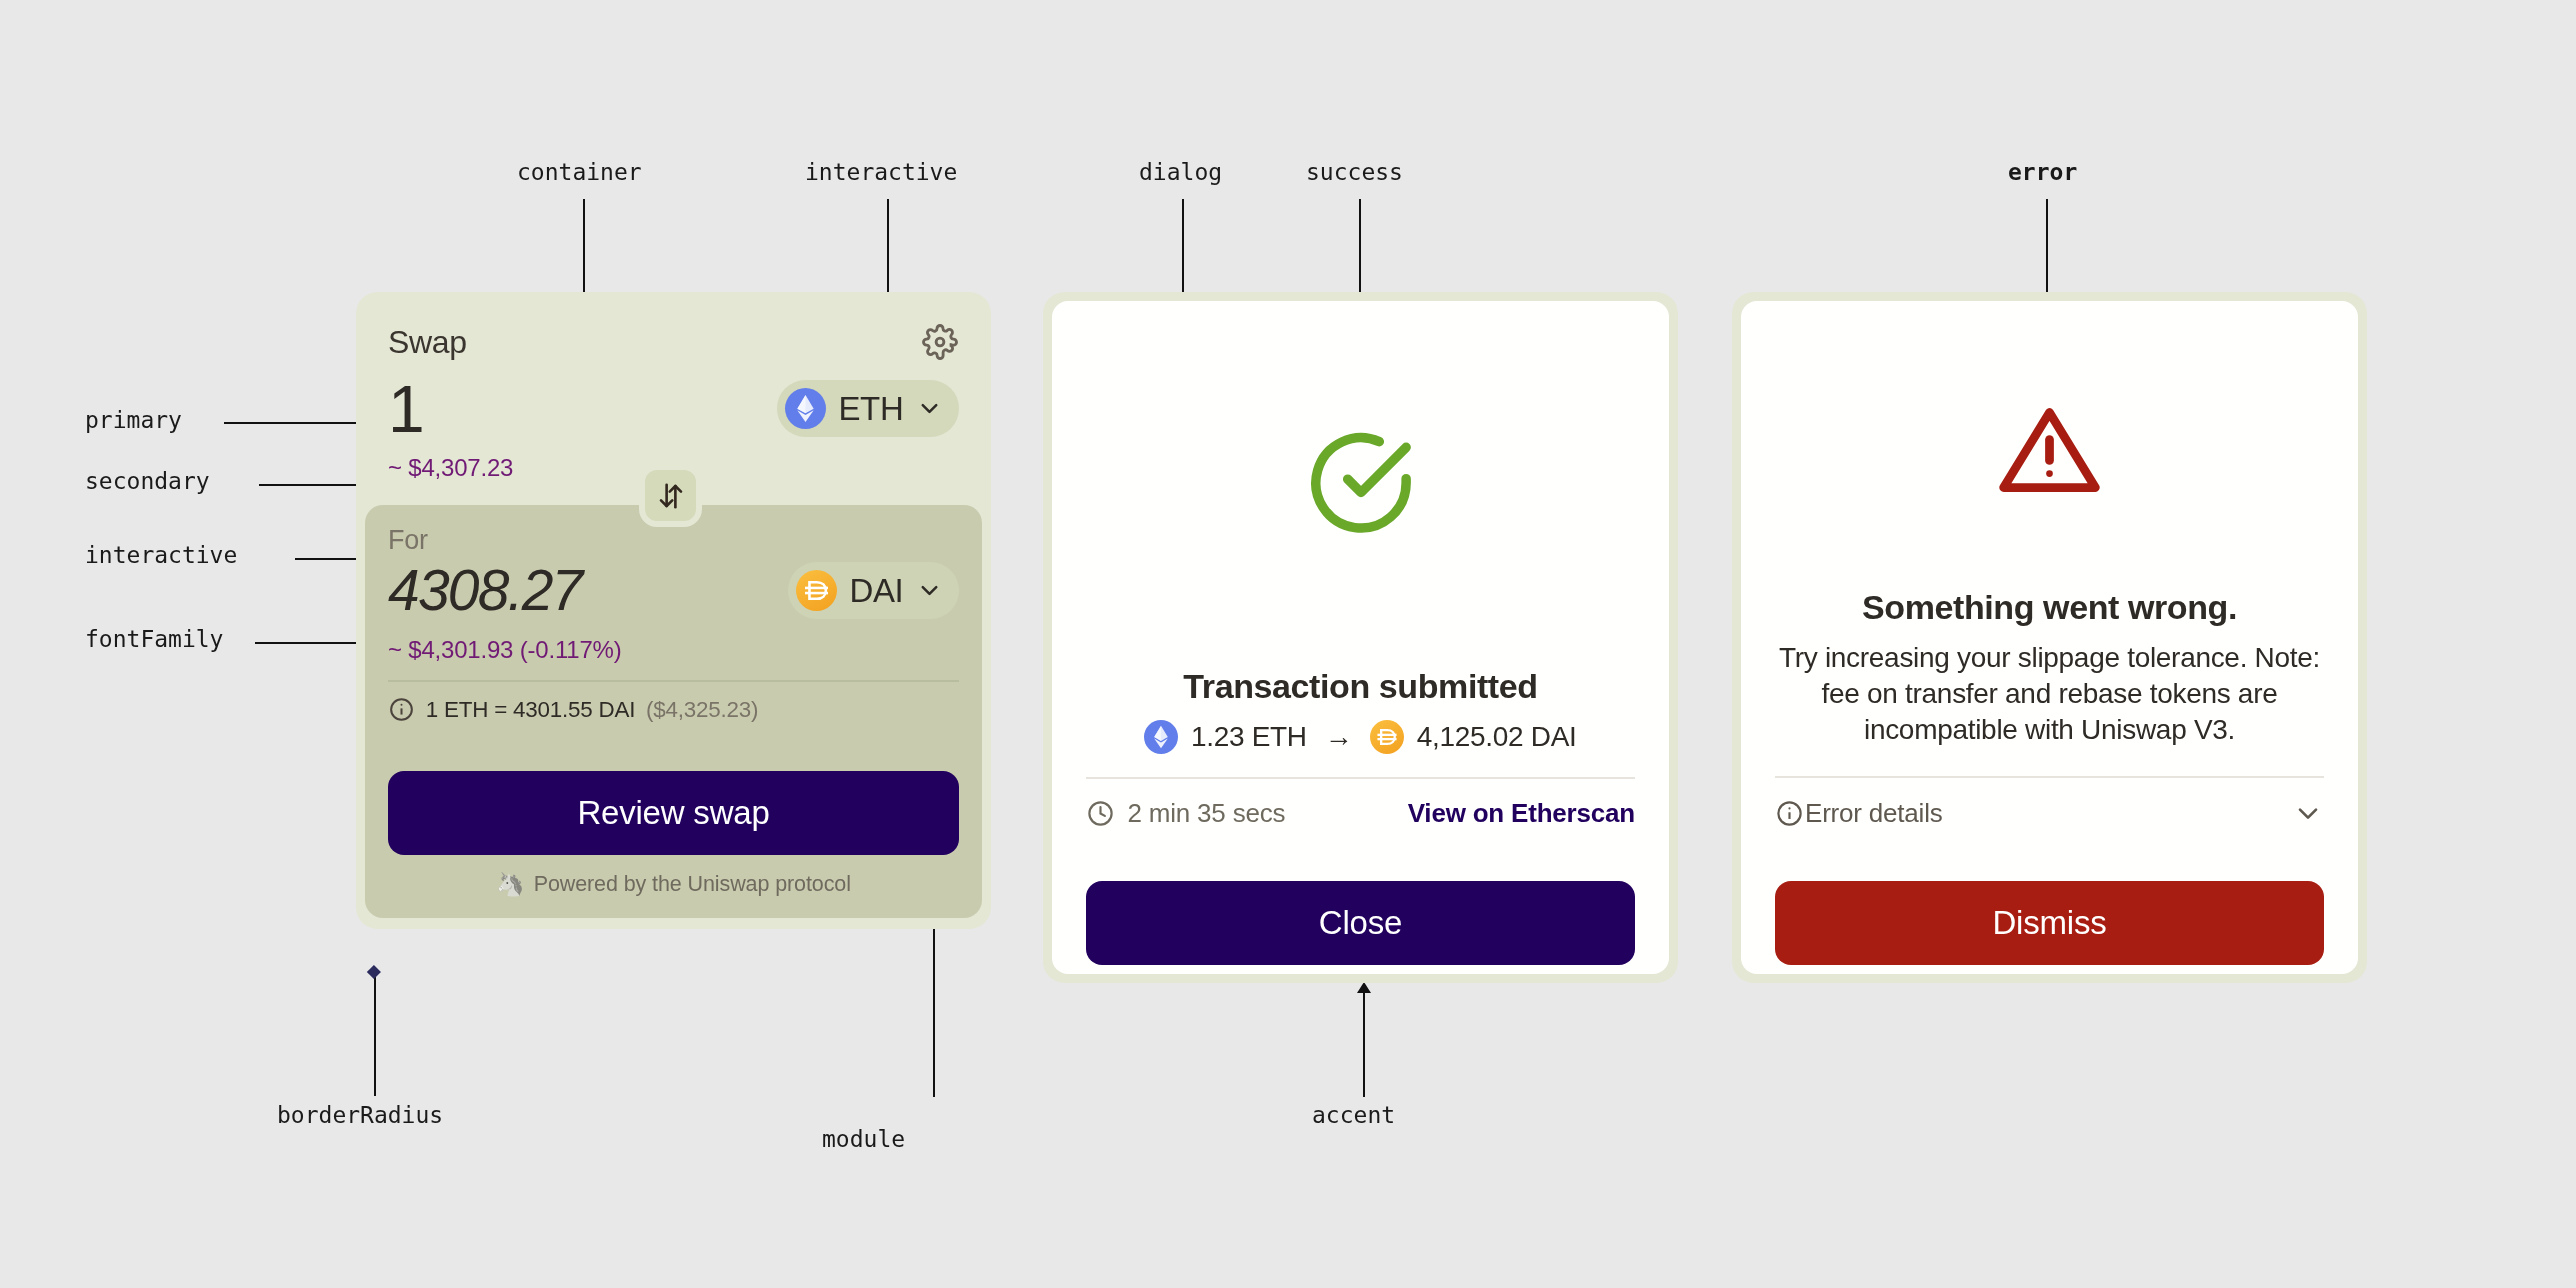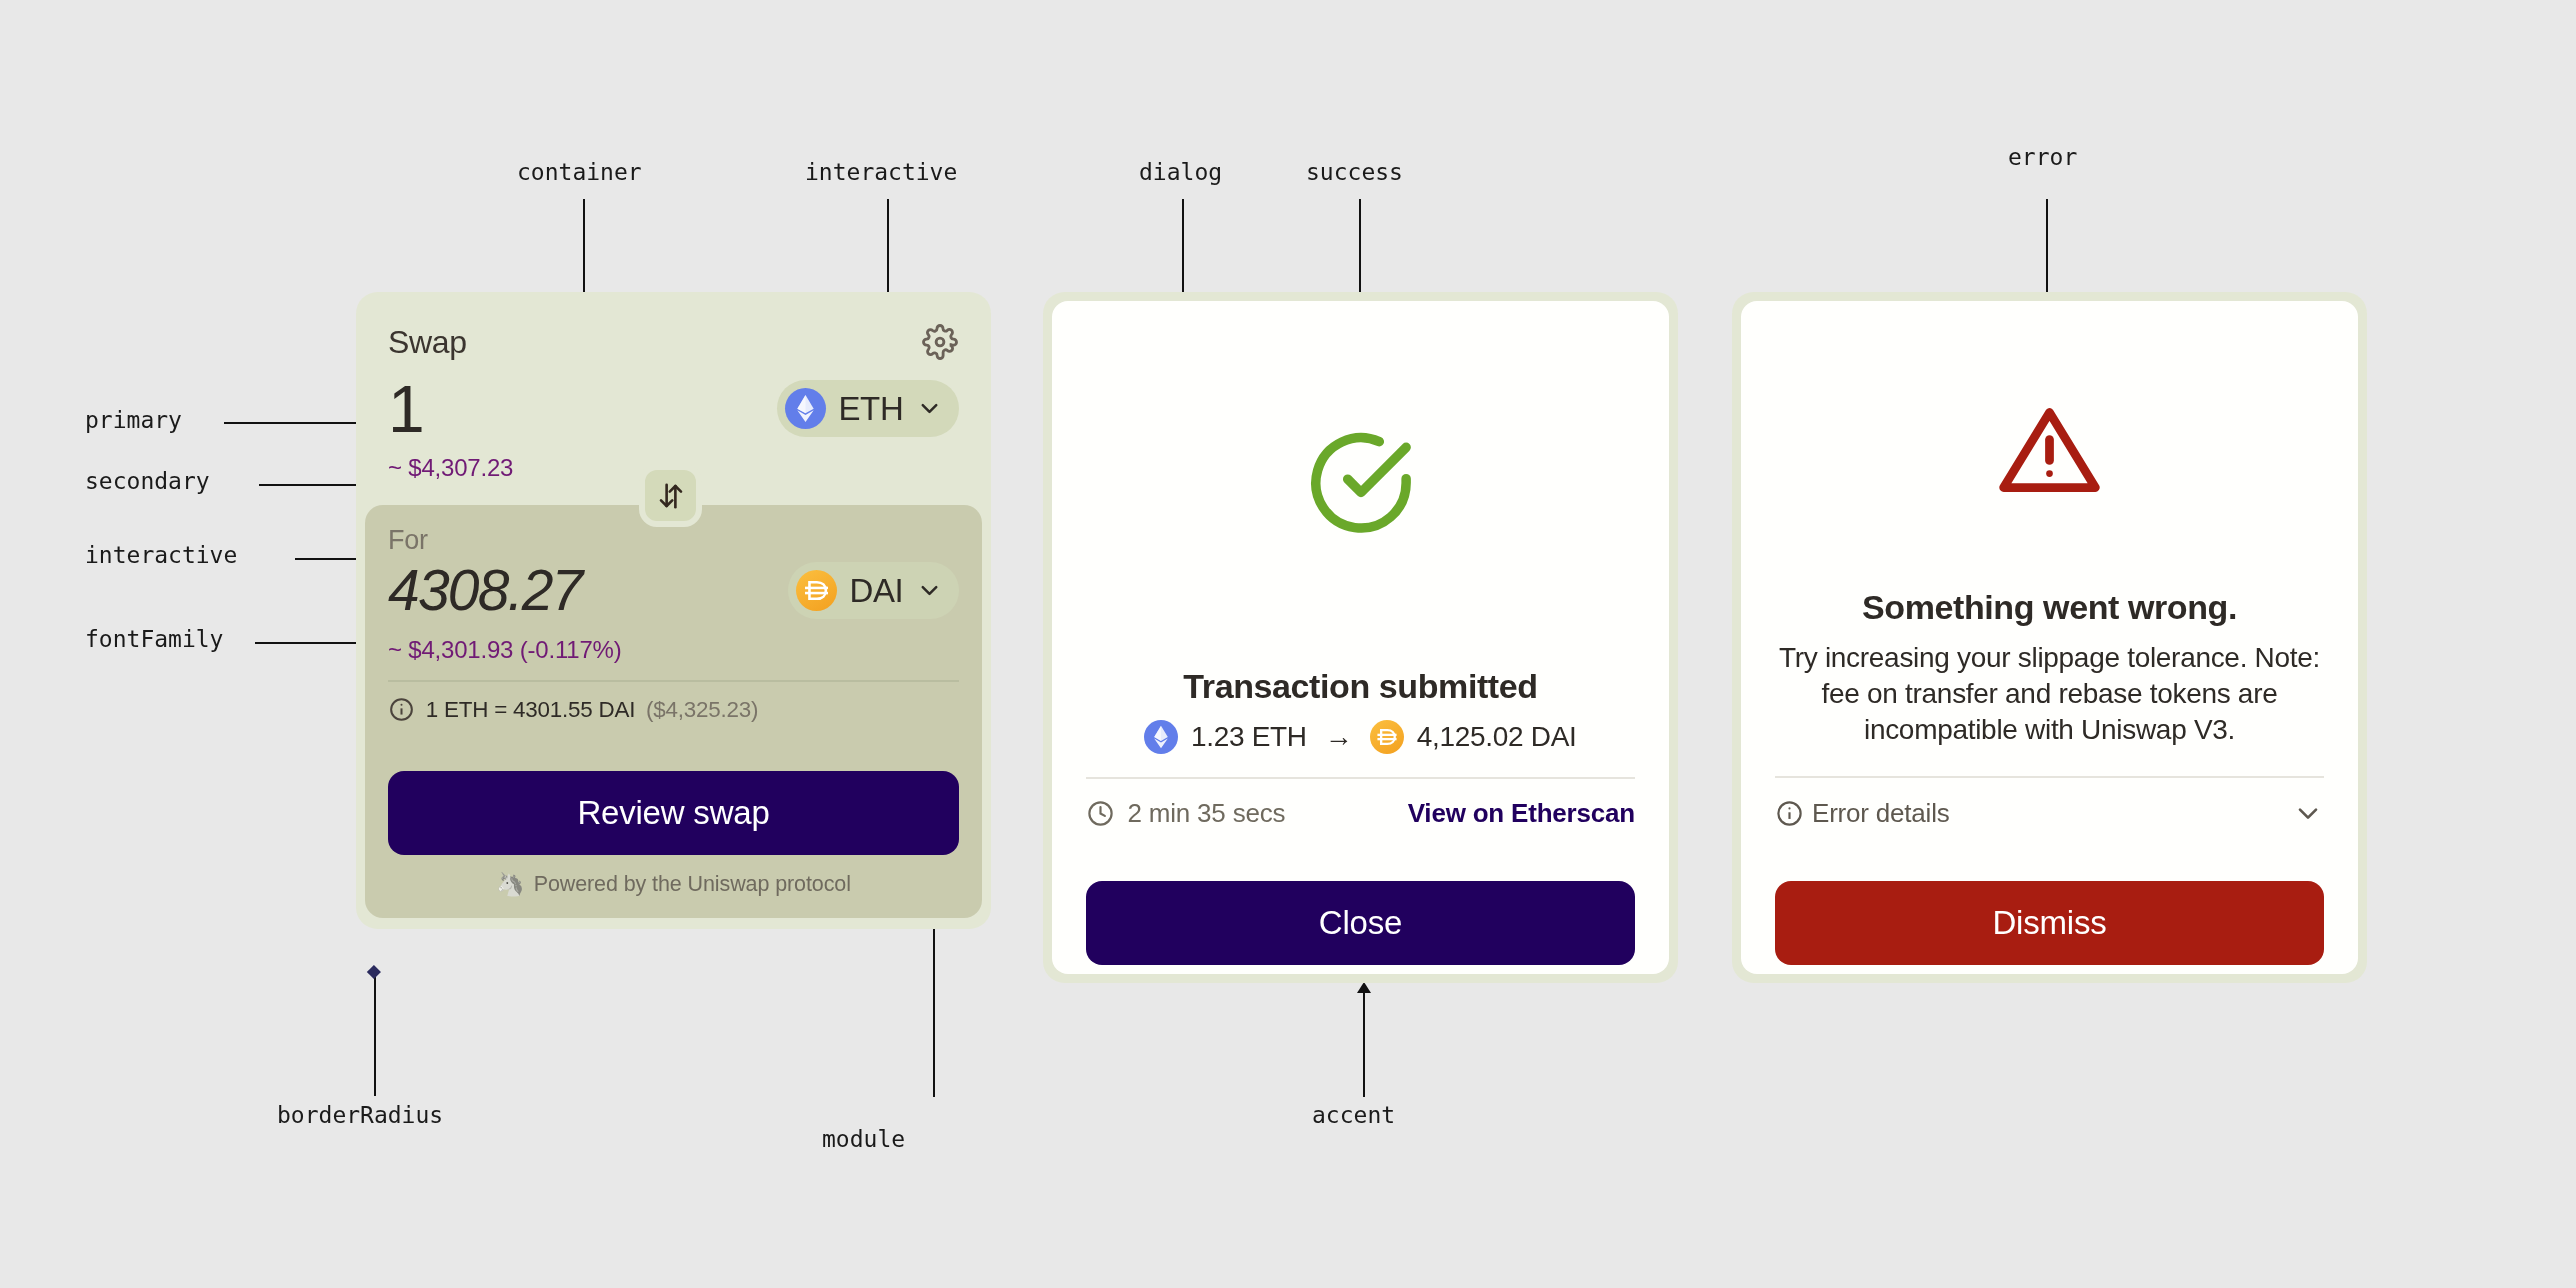--- a/index.html
+++ b/index.html
@@ -175,21 +175,21 @@
     margin-top: 14.3px; font-size: 28px; color: #2e2a26; letter-spacing: -0.3px;
   }
   .summary-arrow { font-size: 28px; color: #2e2a26; margin: 0 5.4px; }
   .dlg-divider { height: 1.8px; background: #e6e4dd; margin: 23px 0 0 0; }
   .meta-row {
     display: flex; align-items: center; justify-content: space-between;
     padding: 19.7px 0 19.7px 0;
   }
   .meta-left { display: flex; align-items: center; gap: 12.5px; font-size: 26px; color: #6f6a5e; letter-spacing:-0.2px;}
   .meta-link { font-size: 26px; color: #21005e; font-weight: 700; letter-spacing: -0.2px; }
-  .err-details { display: flex; align-items: center; gap: 8px; font-size: 26px; color: #5e584f; letter-spacing:-0.2px; }
+  .err-details { display: flex; align-items: center; gap: 1px; font-size: 26px; color: #5e584f; letter-spacing:-0.2px; }
 </style>
 </head>
 <body>
 
 <div id="stage">
 
   <div class="anno-label" style="left:517px; top:159px;">container</div>
   <div class="anno-line v" style="left:583px; top:199px; height:150px;"></div>
   <div class="arrow-head arrow-down" style="left:577px; top:345px;"></div>
 
@@ -198,21 +198,21 @@
   <div class="arrow-head arrow-down" style="left:881px; top:403px;"></div>
 
   <div class="anno-label" style="left:1139px; top:159px;">dialog</div>
   <div class="anno-line v" style="left:1182px; top:199px; height:139px;"></div>
   <div class="arrow-head arrow-down" style="left:1176px; top:334px;"></div>
 
   <div class="anno-label" style="left:1306px; top:159px;">success</div>
   <div class="anno-line v" style="left:1359px; top:199px; height:222px;"></div>
   <div class="arrow-head arrow-down" style="left:1352px; top:417px;"></div>
 
-  <div class="anno-label" style="left:2008px; top:144px;">error</div>
+  <div class="anno-label" style="left:2008px; top:159px;font-weight:bold;">error</div>
   <div class="anno-line v" style="left:2046px; top:199px; height:268px;"></div>
   <div class="arrow-head arrow-down" style="left:2040px; top:463px;"></div>
 
   <div class="anno-label" style="left:85px; top:407px;">primary</div>
   <div class="anno-line h" style="left:224px; top:422px; width:134px;"></div>
   <div class="arrow-head arrow-right" style="left:356px; top:416px;"></div>
 
   <div class="anno-label" style="left:85px; top:468px;">secondary</div>
   <div class="anno-line h" style="left:259px; top:484px; width:98px;"></div>
   <div class="arrow-head arrow-right" style="left:356px; top:478px;"></div>

